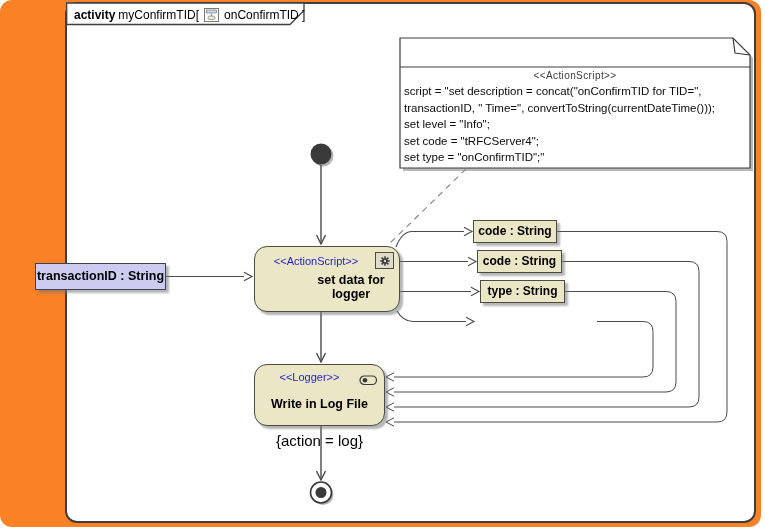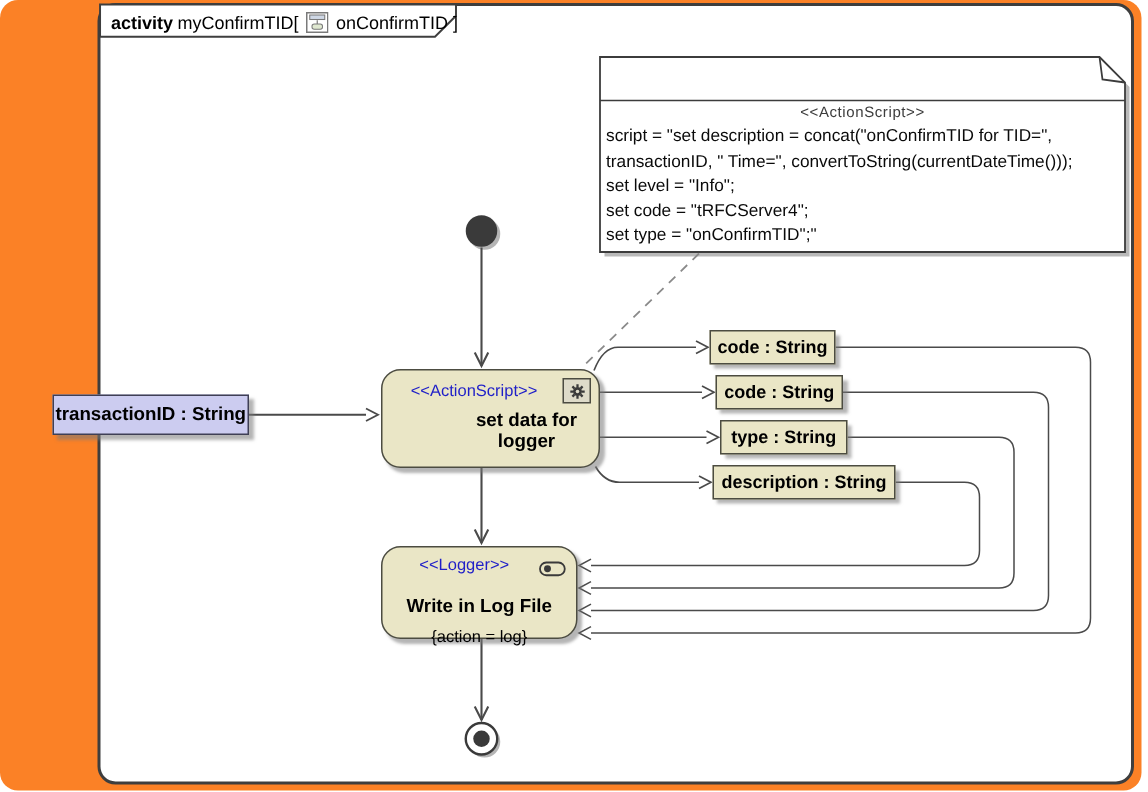--- a/index.html
+++ b/index.html
@@ -21,21 +21,21 @@
   .note-body span{display:block;}
   .node{position:absolute;box-sizing:border-box;background:#eae6c6;border:1.4px solid #4c4c41;
         box-shadow:3px 3px 2px rgba(120,120,120,.55);z-index:6;text-align:center;}
   .action{left:254px;top:246px;width:146px;height:66px;border-radius:13px;}
   .logger{left:254px;top:364px;width:131px;height:62px;border-radius:13px;}
   .stereo{color:#1f1fc8;font-size:11px;}
   .action .stereo{padding-top:8px;padding-right:22px;}
   .logger .stereo{padding-top:6px;padding-right:20px;}
   .action-label{font-weight:bold;font-size:12.5px;margin-top:6px;padding-left:48px;}
   .logger-label{font-weight:bold;font-size:12.5px;margin-top:14px;}
-  .constraint{font-size:11px;margin-top:8px;}
+  .constraint{font-size:15px;margin-top:21px;}
   .param{position:absolute;left:3px;top:263px;width:131px;height:27px;background:#ccccf0;
          border:1.4px solid #3f3f55;box-shadow:3px 3px 2px rgba(120,120,120,.55);
          font-weight:bold;font-size:12.5px;text-align:center;line-height:24px;z-index:6;box-sizing:border-box;margin-left:32px;}
   .pin{position:absolute;background:#eae6c6;border:1.4px solid #4c4c41;height:23px;
        box-shadow:3px 3px 2px rgba(120,120,120,.55);font-weight:bold;font-size:12px;
        text-align:center;line-height:20px;z-index:6;box-sizing:border-box;}
   .pin-level{left:473px;top:220px;width:84px;}
   .pin-code{left:477px;top:250px;width:85px;}
   .pin-type{left:480px;top:280px;width:85px;}
   .pin-desc{left:475px;top:310px;width:122px;}
@@ -181,15 +181,14 @@
         <circle cx="6" cy="5.2" r="2.3" fill="#3a3a3a"></circle>
       </svg>
     </div>
   </div>
 
   <div class="param">transactionID : String</div>
 
   <div class="pin pin-level">code : String</div>
   <div class="pin pin-code">code : String</div>
   <div class="pin pin-type">type : String</div>
-  <div class="pin pin-desc">description : String</div>
 
 </div>
 
 </body></html>

